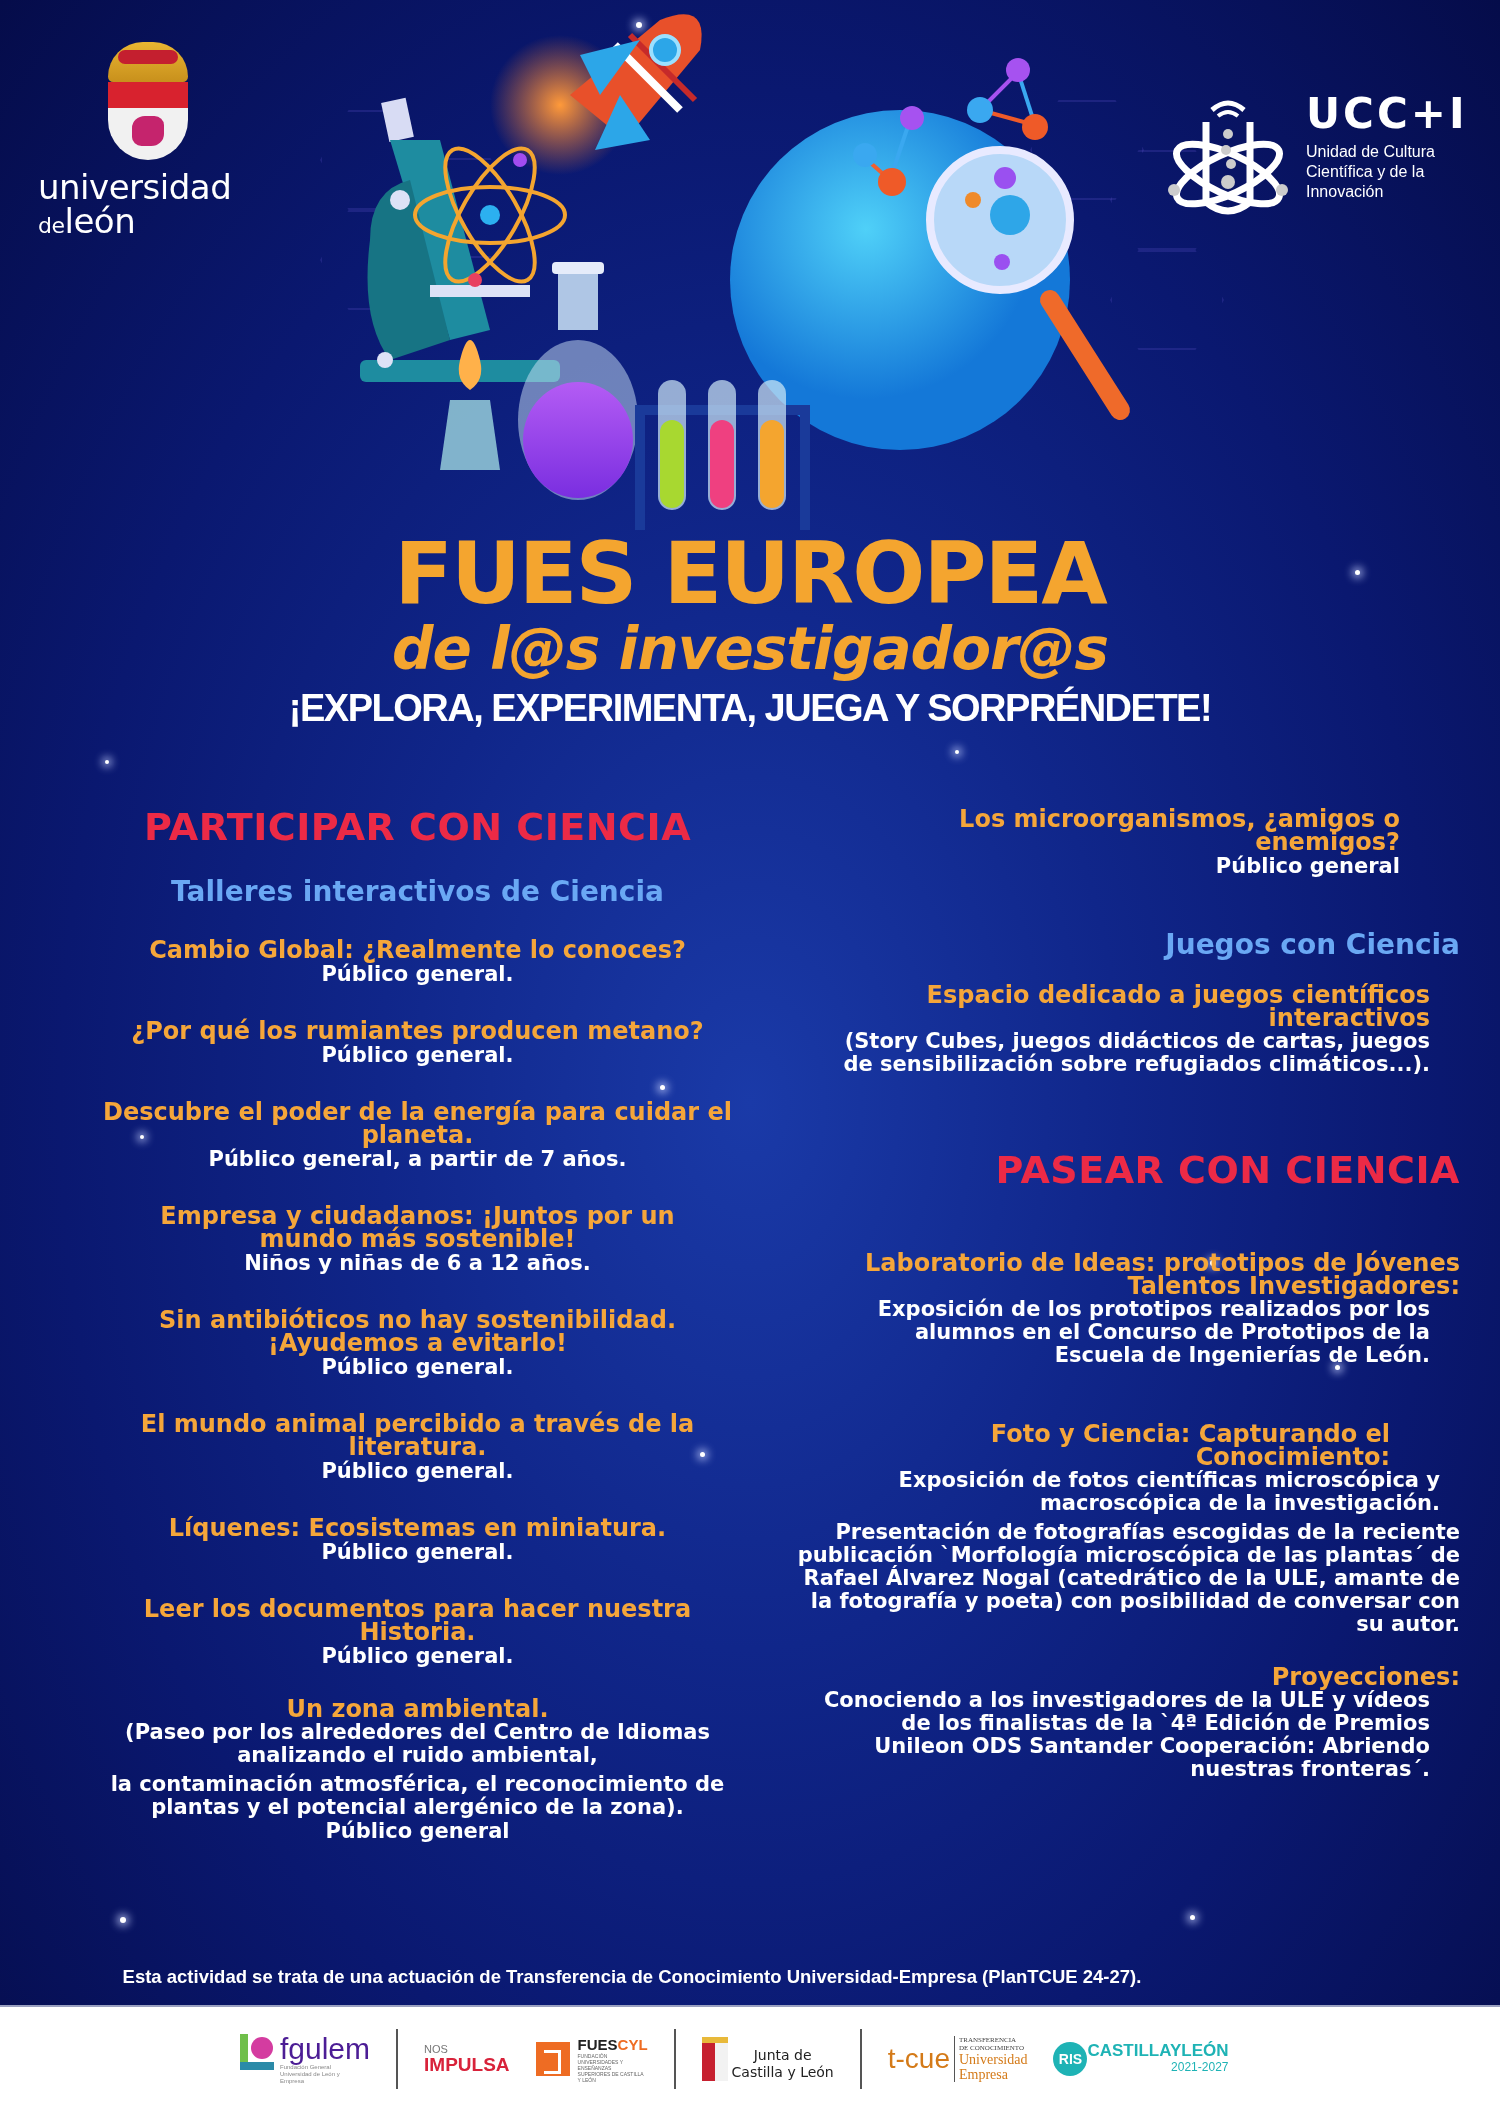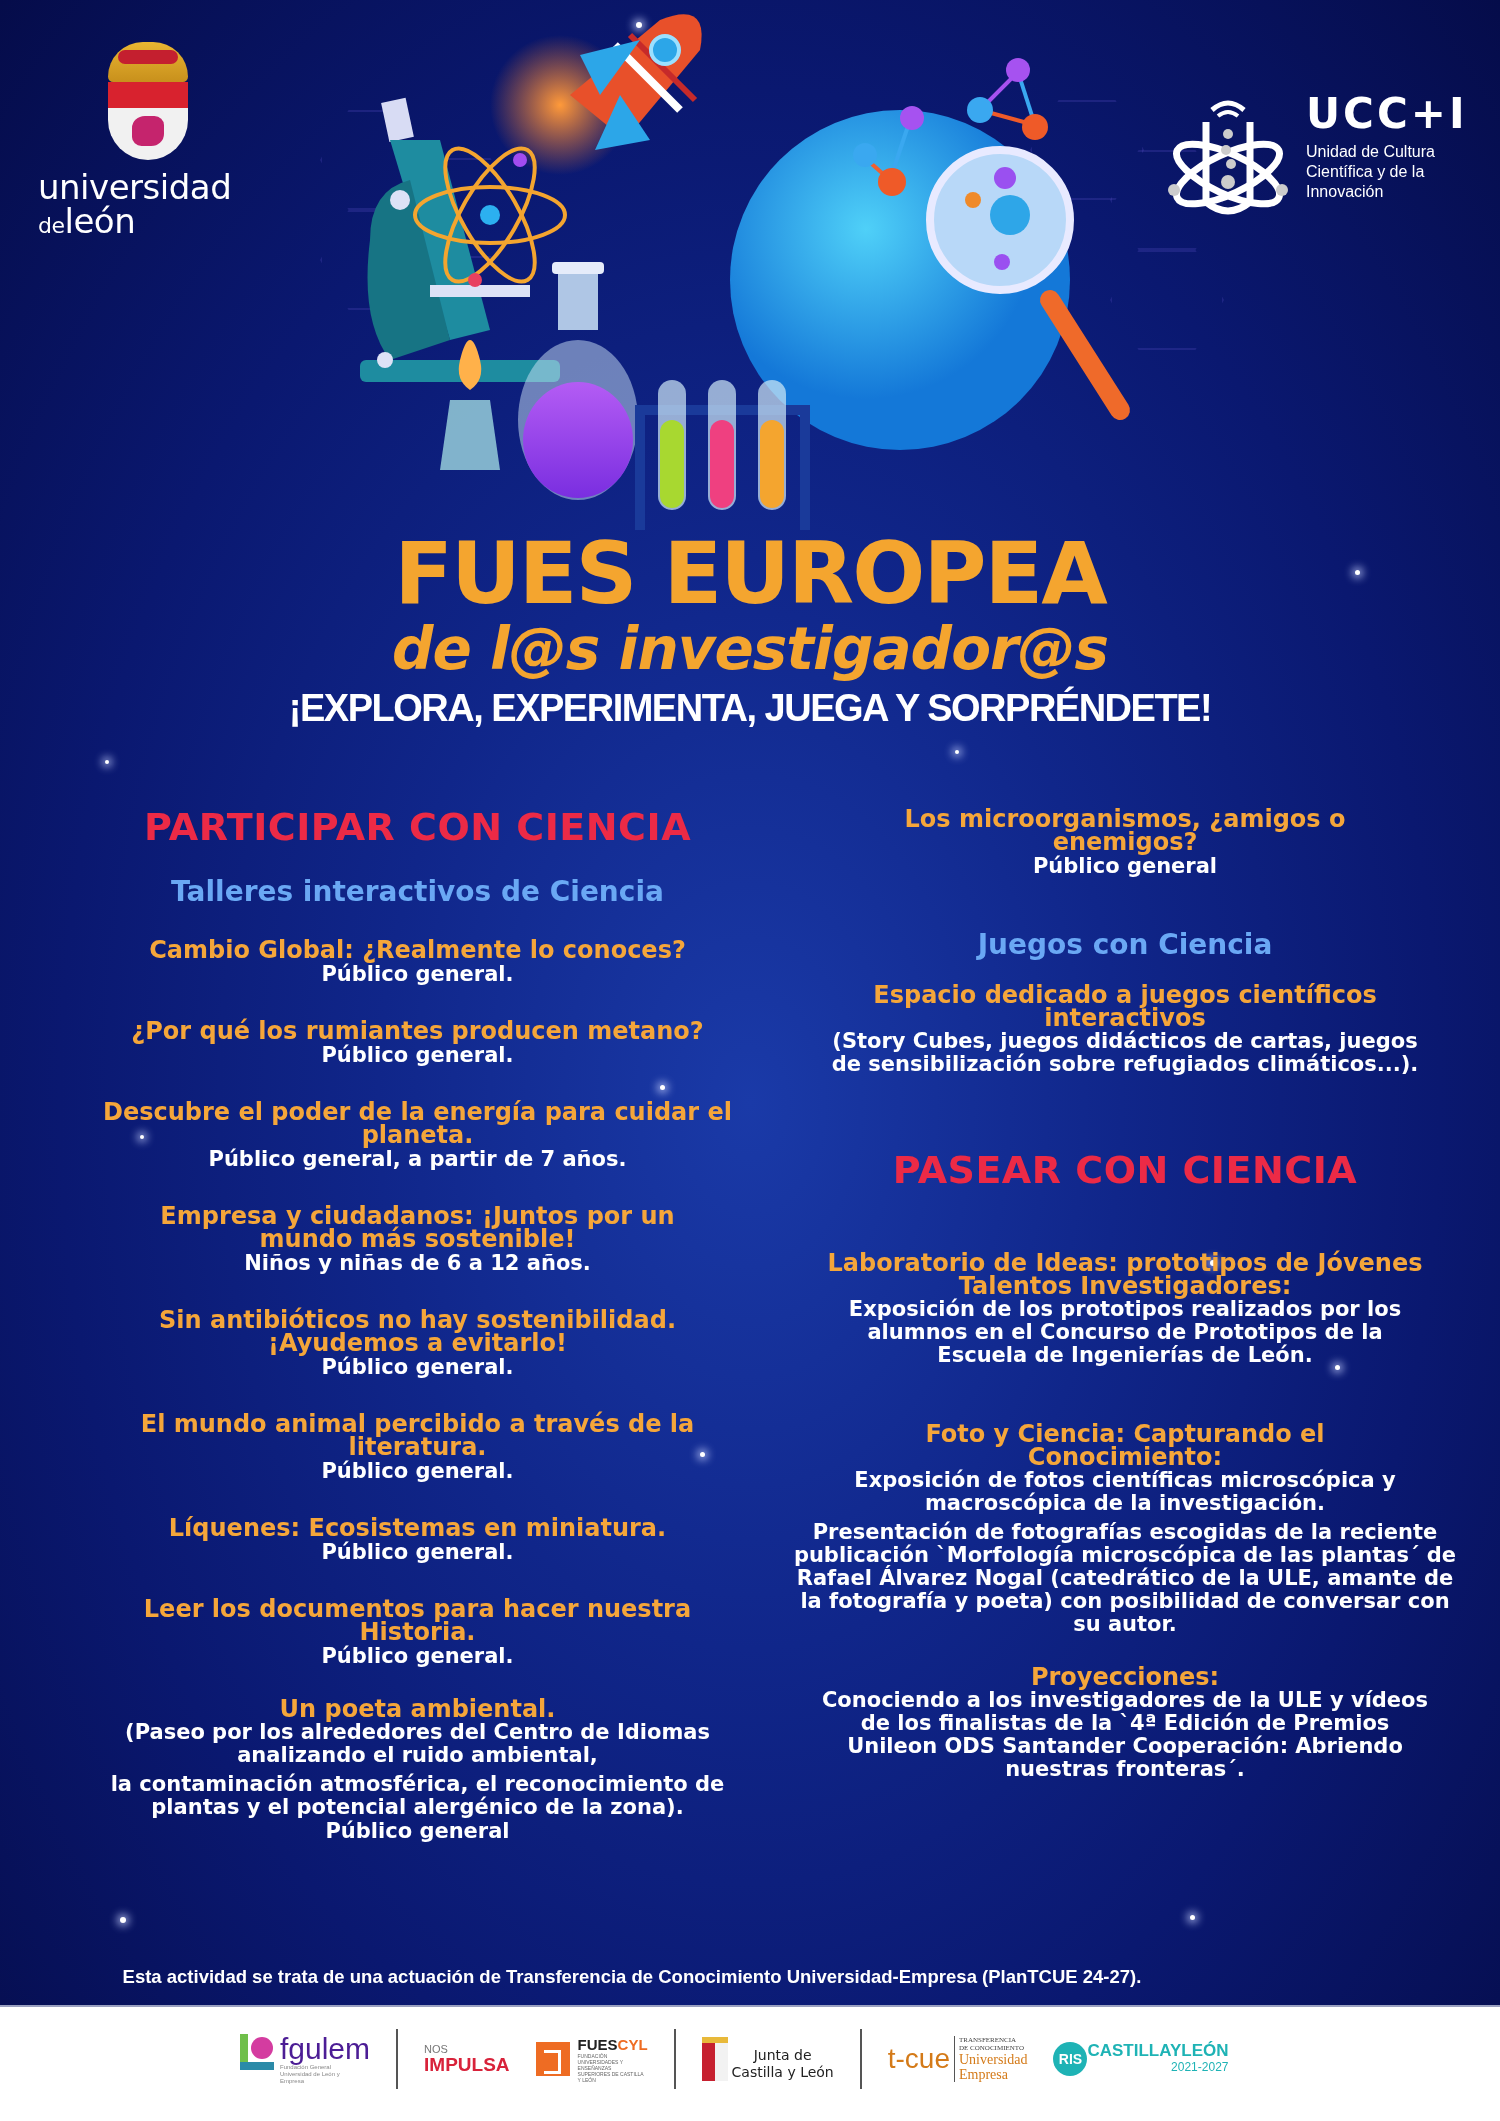--- a/index.html
+++ b/index.html
@@ -30,21 +30,21 @@
 
   
   .title{position:absolute;left:0;width:1500px;text-align:center;}
   .t1{top:525px;color:#f4a52f;font-family:"DejaVu Sans",sans-serif;font-weight:bold;font-size:86px;letter-spacing:-2px;line-height:96px;}
   .t2{top:616px;color:#f4a52f;font-family:"DejaVu Sans",sans-serif;font-weight:bold;font-style:italic;font-size:58px;line-height:66px;letter-spacing:-1px;}
   .t3{top:686px;color:#fff;font-family:"Liberation Sans",sans-serif;font-weight:bold;font-size:38px;line-height:44px;letter-spacing:-1.5px;}
 
   
   .col{position:absolute;text-align:center;font-family:"DejaVu Sans",sans-serif;}
   .col-left{left:90px;width:655px;top:805px;}
-  .col-right{left:790px;width:670px;top:808px;}
+  .col-right{left:790px;width:670px;top:808px;text-align:right;}
   .sec{color:#ec2a46;font-weight:bold;font-size:38px;line-height:44px;letter-spacing:.5px;}
   .sub{color:#6aa8f4;font-weight:bold;font-size:28px;line-height:34px;}
   .it{color:#f5a63a;font-weight:bold;font-size:24px;line-height:23px;}
   .au{color:#fff;font-weight:bold;font-size:21px;line-height:24px;}
   .desc{color:#fff;font-weight:bold;font-size:21px;line-height:23px;}
 
   
   .note{position:absolute;left:0;top:1966px;width:1264px;text-align:center;color:#fff;font-family:"Liberation Sans",sans-serif;font-weight:bold;font-size:18.5px;}
   .footer{position:absolute;left:0;top:2005px;width:1500px;height:116px;background:#fff;border-top:2px solid #9aa0c0;}
   .logos{position:absolute;left:240px;top:22px;display:flex;align-items:center;gap:26px;}
@@ -264,21 +264,21 @@
     </div>
     <div style="margin-top:34px">
       <div class="it">Líquenes: Ecosistemas en miniatura.</div>
       <div class="au">Público general.</div>
     </div>
     <div style="margin-top:34px;padding:0 10px">
       <div class="it">Leer los documentos para hacer nuestra Historia.</div>
       <div class="au">Público general.</div>
     </div>
     <div style="margin-top:30px">
-      <div class="it">Un poeta ambiental.</div>
+      <div class="it">Un zona ambiental.</div>
       <div class="desc">(Paseo por los alrededores del Centro de Idiomas analizando el ruido ambiental,</div>
       <div class="desc" style="margin-top:6px">la contaminación atmosférica, el reconocimiento de plantas y el potencial alergénico de la zona).</div>
       <div class="au">Público general</div>
     </div>
   </div>
 
   <div class="col col-right">
     <div style="padding:0 60px">
       <div class="it">Los microorganismos, ¿amigos o enemigos?</div>
       <div class="au">Público general</div>

